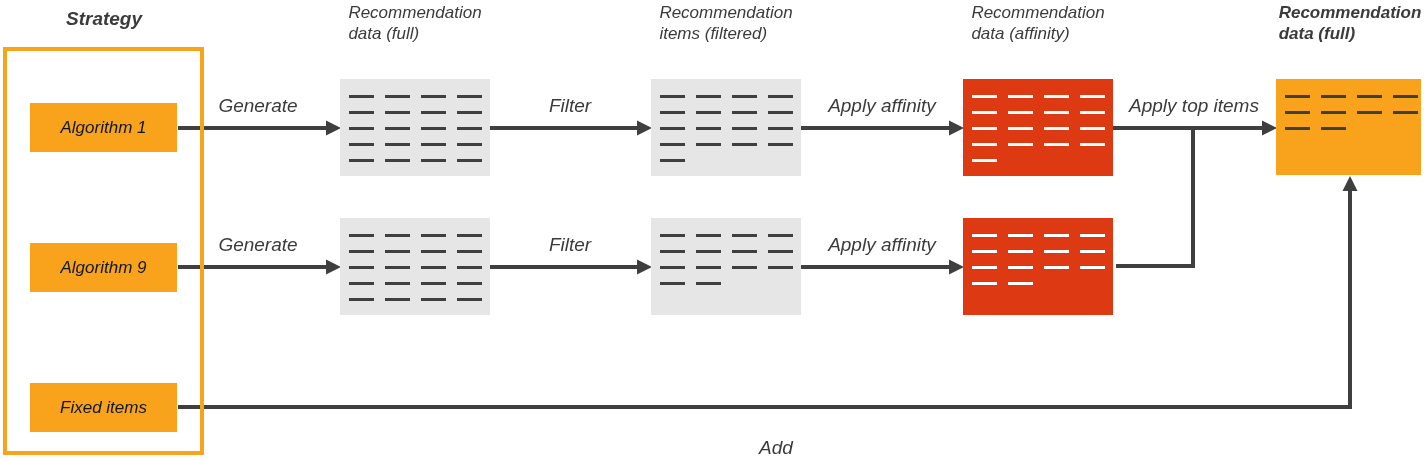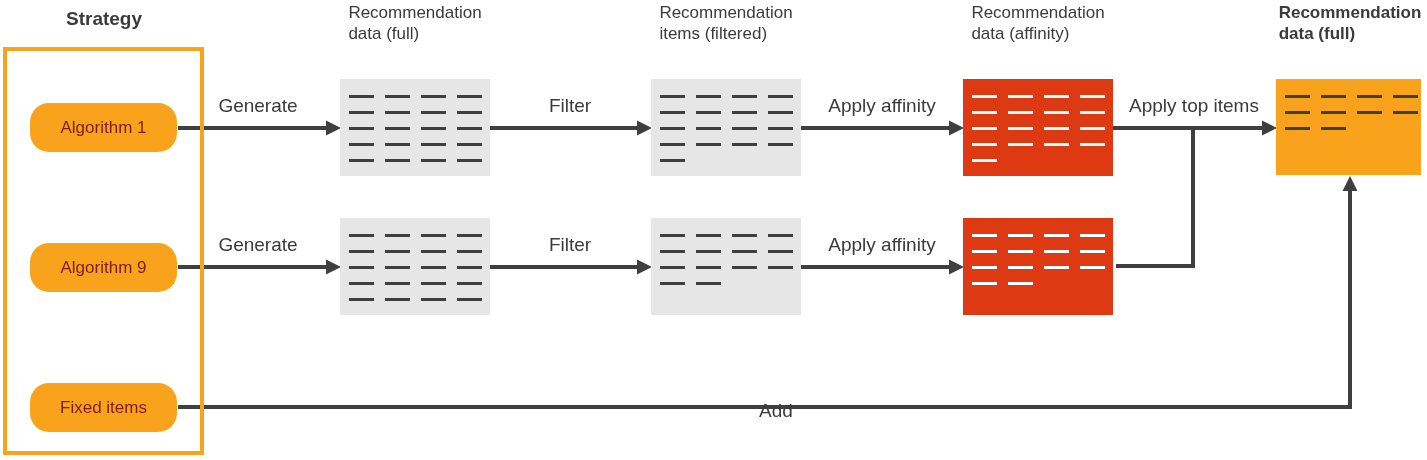--- a/index.html
+++ b/index.html
@@ -1,32 +1,32 @@
 <!DOCTYPE html>
 <html><head>
 <meta charset="utf-8">
 <style>
   html,body{margin:0;padding:0;background:#ffffff;}
   .canvas{
     position:relative;width:1427px;height:460px;background:#ffffff;overflow:hidden;
-    font-family:"Liberation Sans",sans-serif;color:#3b3b3b;
+    font-family:"Liberation Sans",sans-serif;color:#3b3b3b;font-style:italic;
   }
   .edges{position:absolute;left:0;top:0;width:1427px;height:460px;pointer-events:none;}
   .strategy-rect{
     position:absolute;left:3px;top:47px;width:201px;height:408px;
     border:4px solid #f9a21b;box-sizing:border-box;background:transparent;
   }
   .strategy-title{
     position:absolute;top:8px;left:104px;transform:translateX(-50%);
     font-size:19px;font-weight:bold;white-space:nowrap;
   }
   .algo-box{
     position:absolute;left:30px;width:147px;height:49px;background:#f9a21b;
     display:flex;align-items:center;justify-content:center;
-    font-size:17px;color:#7f1d1d;white-space:nowrap;border-radius:19px;
+    font-size:17px;color:#0f172a;white-space:nowrap;
   }
   .col-header{
     position:absolute;top:2px;transform:translateX(-50%);text-align:left;
     font-size:17px;line-height:21px;white-space:nowrap;
   }
   .col-header.bold{font-weight:bold;}
   .data-box{
     position:absolute;width:150px;height:97px;box-sizing:border-box;
     padding:9px 0 0 9px;overflow:hidden;
   }
@@ -282,15 +282,15 @@
       </div>
     </div>
 
   <div class="edge-label" style="left:258px;top:95px">Generate</div>
   <div class="edge-label" style="left:570px;top:95px">Filter</div>
   <div class="edge-label" style="left:882px;top:95px">Apply affinity</div>
   <div class="edge-label" style="left:1194px;top:95px">Apply top items</div>
   <div class="edge-label" style="left:258px;top:234px">Generate</div>
   <div class="edge-label" style="left:570px;top:234px">Filter</div>
   <div class="edge-label" style="left:882px;top:234px">Apply affinity</div>
-  <div class="edge-label" style="left:776px;top:400px">Add</div>
+  <div class="edge-label" style="left:776px;top:437px">Add</div>
 
 </div>
 
 </body></html>

